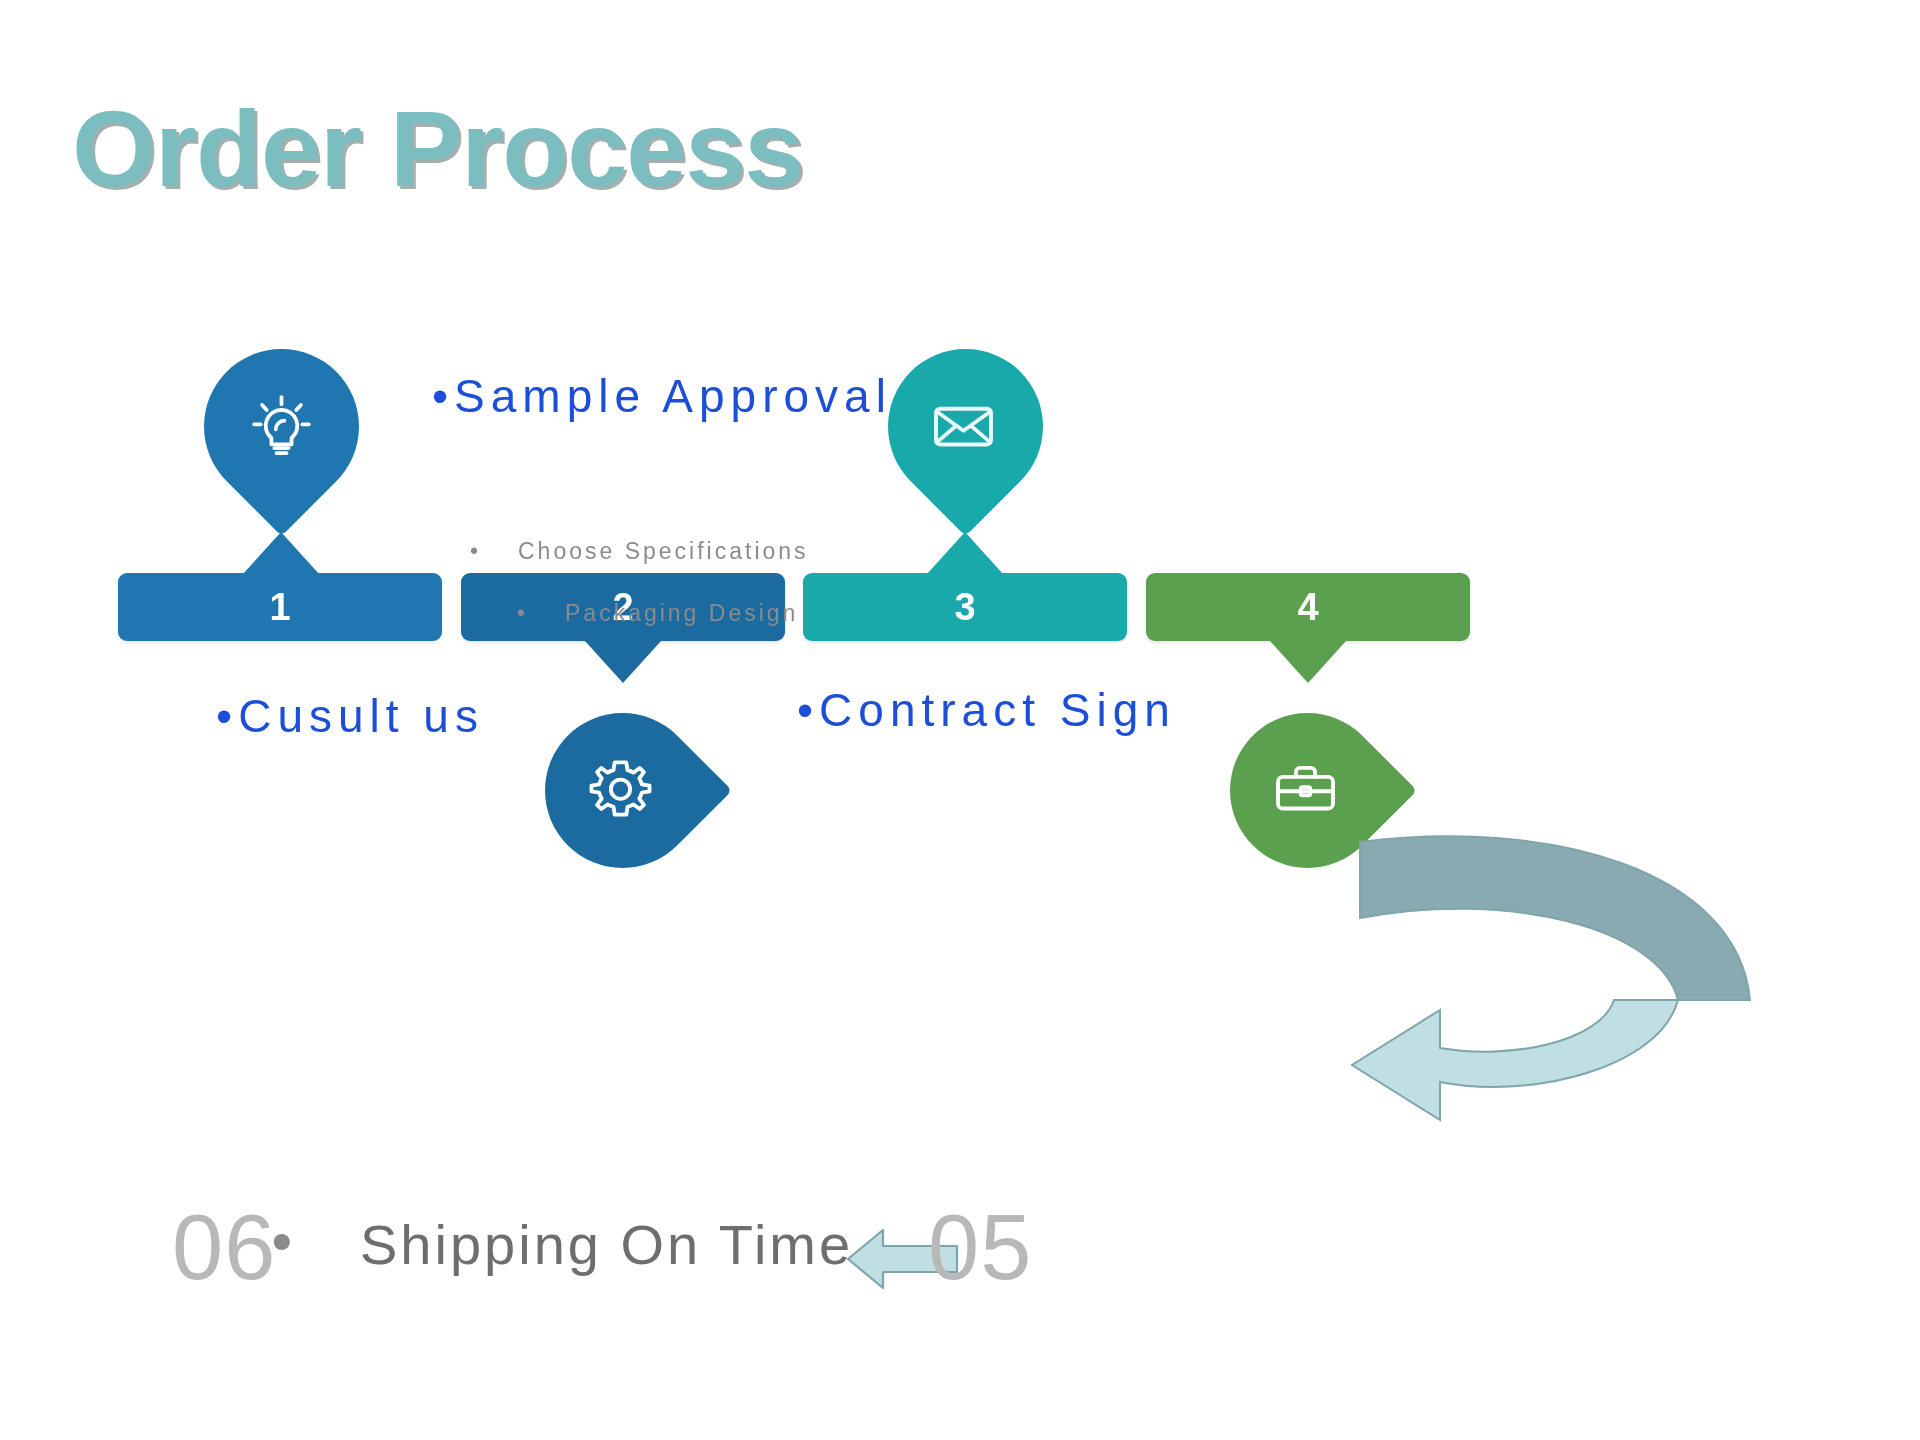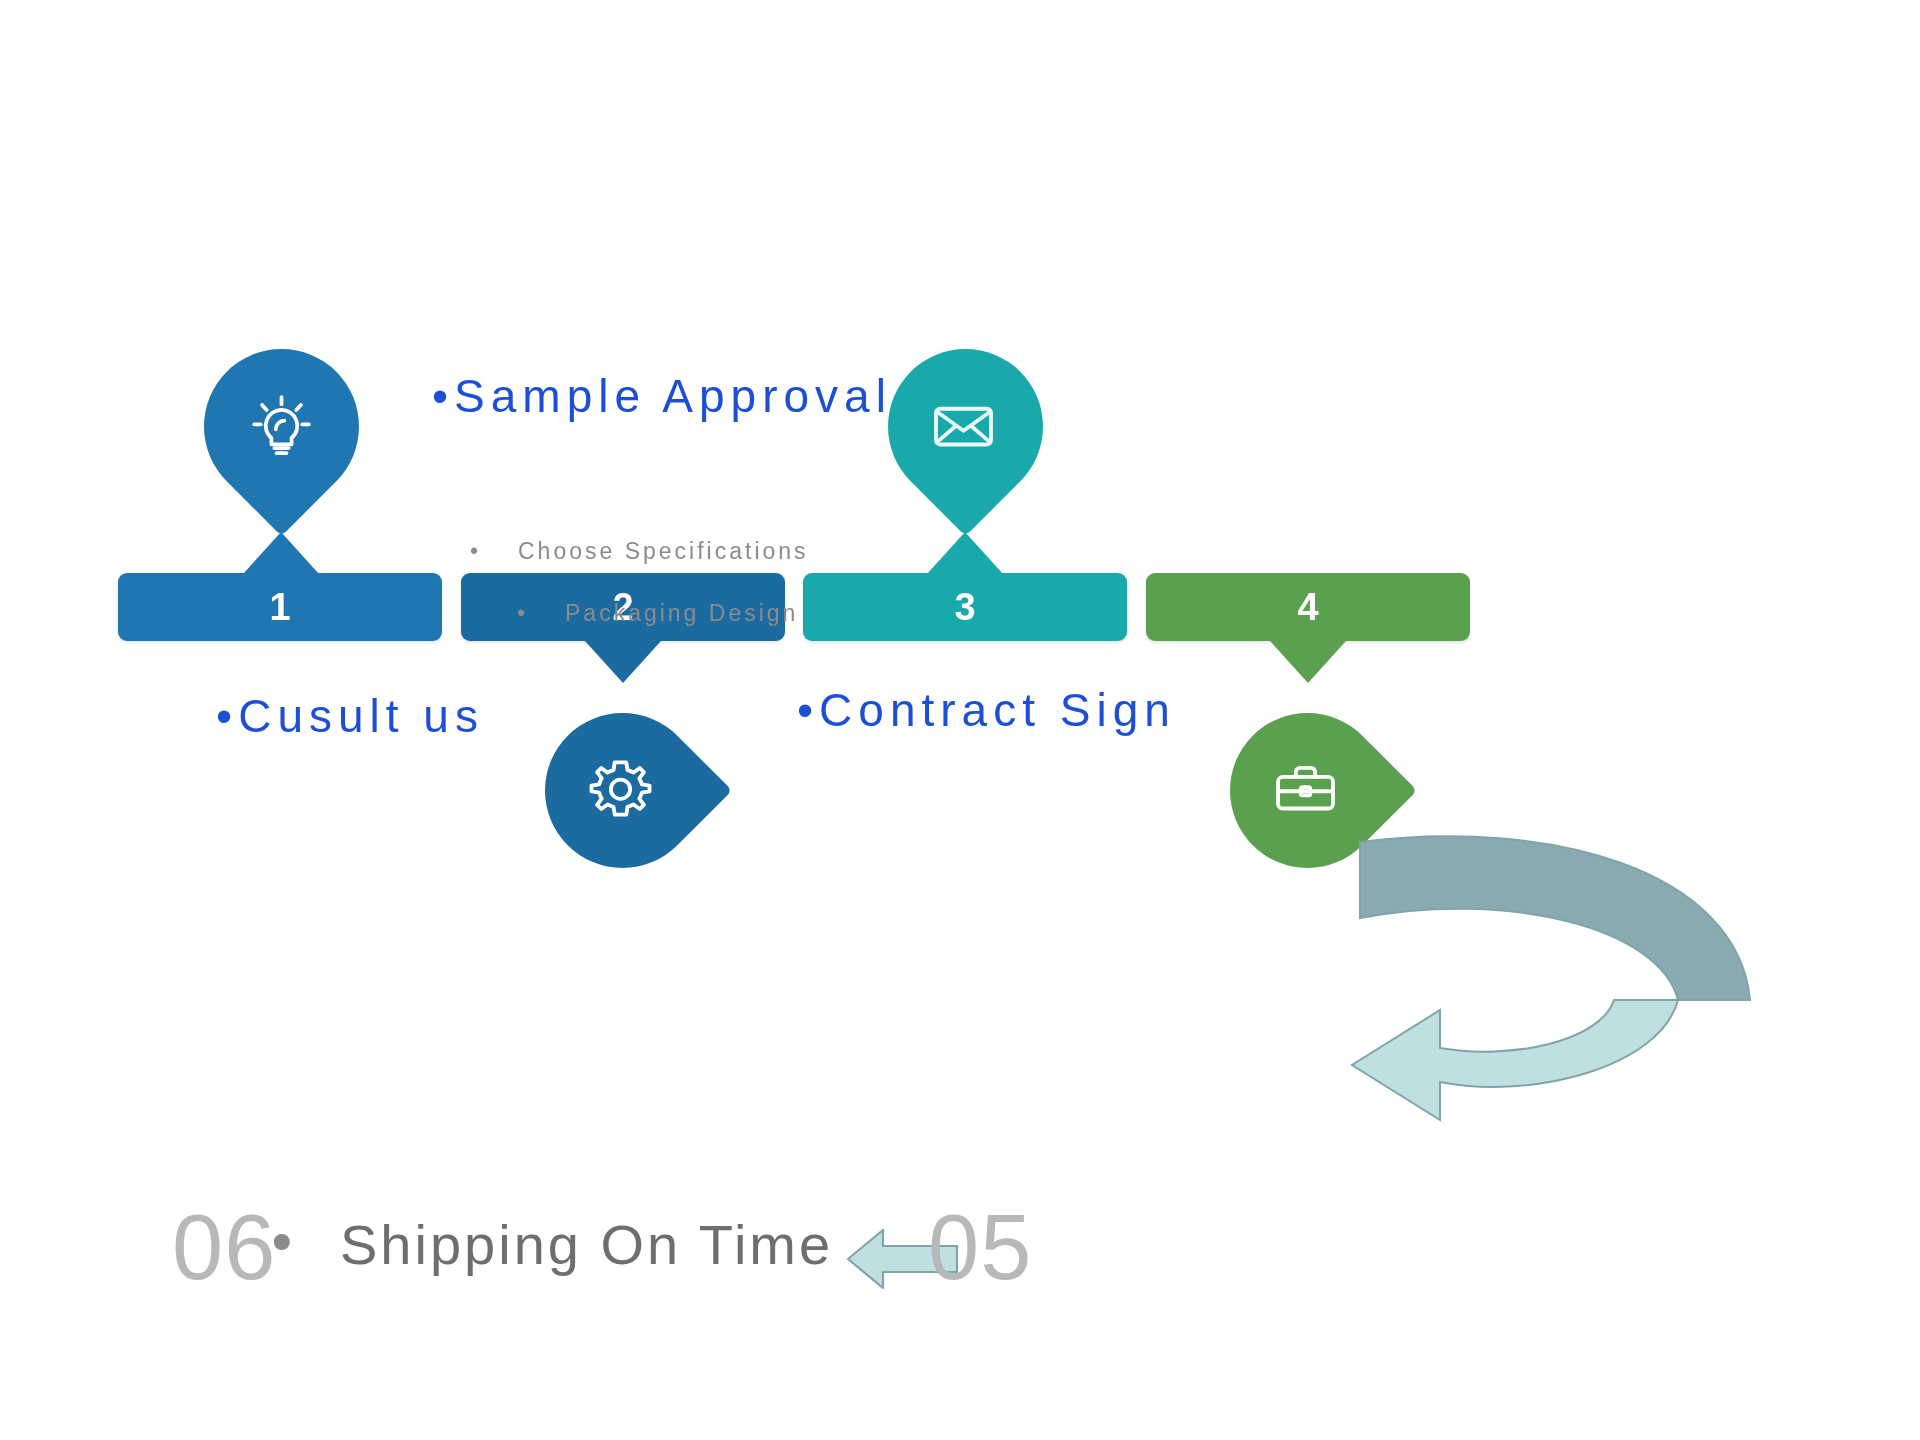--- a/index.html
+++ b/index.html
@@ -130,20 +130,21 @@
     font-weight: 700;
   }
 
   svg { display: block; overflow: visible; }
 </style>
 </head>
 <body>
 
 <div id="slide">
 
+  <div id="title">Order Process</div>
 
   <div style="position:absolute; left:204px; top:349px; width:155px; height:155px;">
     <div class="pin pin-shape-down" style="position:absolute; left:0; top:0; width:155px; height:155px; background:#1f76b0;">
       <span class="pin-icon">
         <svg viewBox="0 0 64 64" width="92" height="92" fill="none" stroke="#ffffff" stroke-width="2.6" stroke-linecap="round" stroke-linejoin="round">
           <path d="M32 20 a11 11 0 0 0 -7 19.5 v4.5 h14 v-4.5 A11 11 0 0 0 32 20 z"></path>
           <path d="M27 46.5 h10"></path>
           <path d="M28.5 50 h7"></path>
           <path d="M32 11 v5"></path>
           <path d="M18.5 16.5 l3.2 3.6"></path>
@@ -241,21 +242,21 @@
       <path d="M30 22 L30 98 C180 70 330 108 348 180 L420 180 C408 50 220 -2 30 22 Z" fill="#89aab0" stroke="#7fa4aa" stroke-width="2"></path>
 
       <path d="M420 180 L348 180 C330 248 200 280 110 262
                  L110 300 L22 245 L110 190 L110 228
                  C180 240 270 222 284 180 Z" fill="#bfdfe2" stroke="#7fa4aa" stroke-width="2"></path>
     </svg>
   </div>
 
   <div class="bignum" style="left:172px; top:1195px;">06</div>
   <div id="six-bullet" style="left:272px; top:1208px;">•</div>
-  <div id="ship-text" style="left:340px; top:1212px;">Shipping On Time</div>
+  <div id="ship-text" style="left:360px; top:1212px;">Shipping On Time</div>
 
   <div style="position:absolute; left:845px; top:1228px; width:115px; height:62px;">
     <svg width="115" height="62" viewBox="0 0 115 62">
       <path d="M38 2 L38 18 L112 18 L112 44 L38 44 L38 60 L3 31 Z" fill="#bfdfe2" stroke="#7fa4aa" stroke-width="2.2" stroke-linejoin="round"></path>
     </svg>
   </div>
 
   <div class="bignum" style="left:928px; top:1195px;">05</div>
 
 

